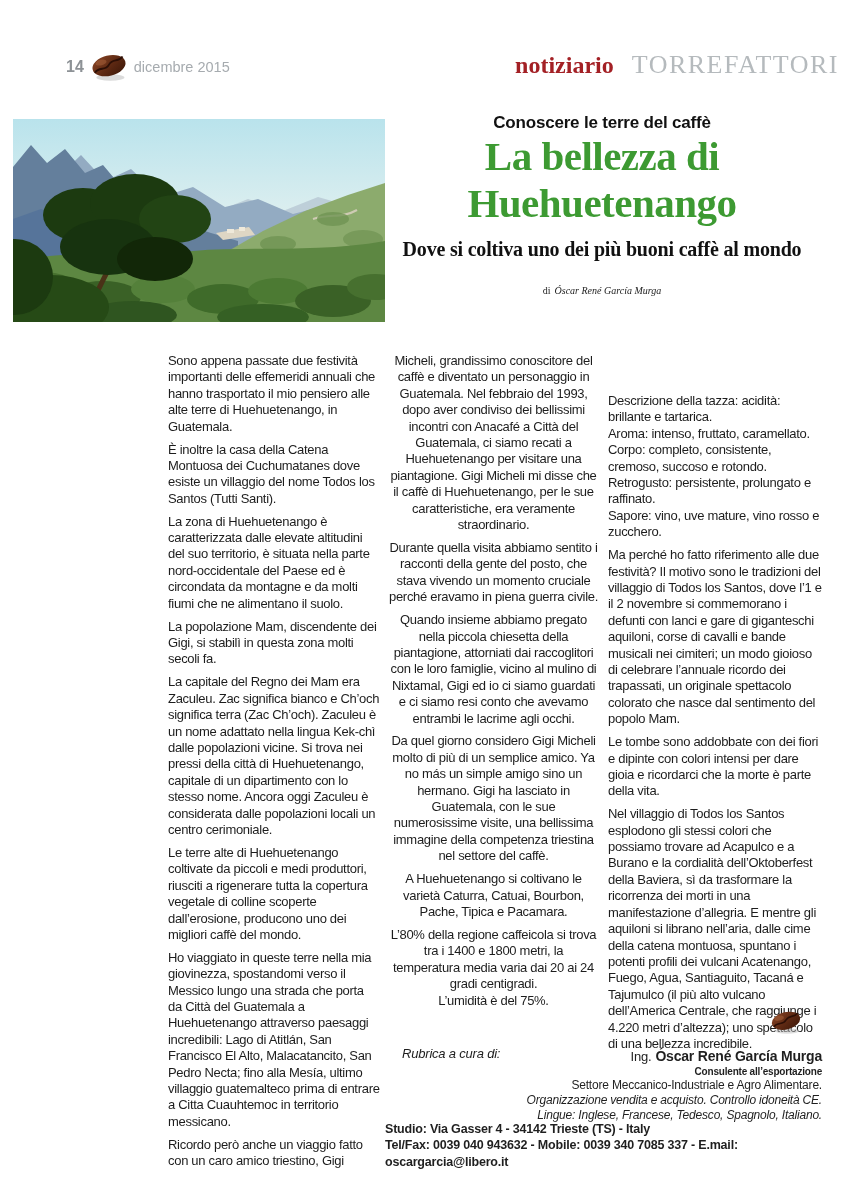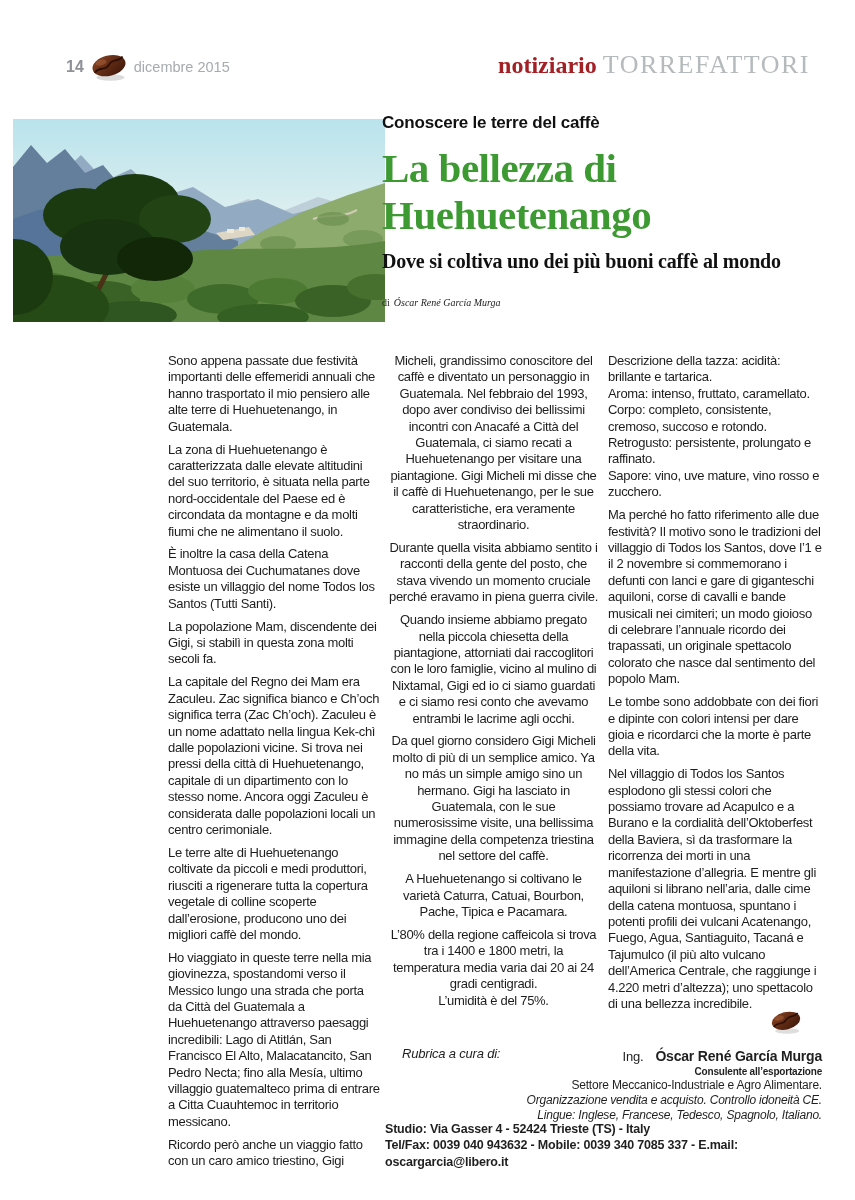--- a/index.html
+++ b/index.html
@@ -6,52 +6,52 @@
   html,body { background:#ffffff; }
   .page {
     position:relative; width:855px; height:1200px; background:#fff;
     font-family:"Liberation Sans", sans-serif; color:#1f1f1f; overflow:hidden;
   }
   
   .hdr-left { position:absolute; left:66px; top:50px; height:34px; display:flex; align-items:center; }
   .page-num { font-size:16px; font-weight:bold; color:#8d9296; margin-right:4px; }
   .hdr-bean { width:42px; height:32px; margin-right:4px; }
   .issue-date { font-size:14.5px; color:#a6abaf; }
-  .brand { position:absolute; right:45px; top:50px; display:flex; align-items:baseline; gap:6px;
+  .brand { position:absolute; right:16px; top:50px; display:flex; align-items:baseline; gap:18px;
            font-family:"Liberation Serif", serif; }
   .brand-red  { font-size:24px; font-weight:bold; color:#a32025; }
   .brand-gray { font-size:26px; color:#b5babd; letter-spacing:1.5px; }
   
   .photo { position:absolute; left:13px; top:119px; width:372px; height:203px; overflow:hidden; }
   .photo svg { display:block; width:100%; height:100%; }
   
-  .title-block { position:absolute; right:33px; top:113px; width:440px; text-align:left; }
+  .title-block { position:absolute; right:33px; top:113px; width:440px; text-align:center; }
   .kicker { font-size:17px; font-weight:bold; color:#111; letter-spacing:-0.2px; }
   .headline { font-family:"Liberation Serif", serif; font-weight:bold; font-size:41px;
-              line-height:1.14; color:#3d9a32; margin-top:12px; letter-spacing:-0.5px; }
+              line-height:1.14; color:#3d9a32; margin-top:0; letter-spacing:-0.5px; }
   .subtitle { font-family:"Liberation Serif", serif; font-weight:bold; font-size:20px;
               color:#111; margin-top:12px; letter-spacing:-0.2px; }
   .byline { font-family:"Liberation Serif", serif; font-size:10px; color:#222; margin-top:24px; }
   .byline .prefix { font-style:normal; margin-right:4px; }
   .byline .name { font-style:italic; }
   
   .col { position:absolute; top:353px; font-size:13px; line-height:16.4px;
          letter-spacing:-0.3px; color:#1d1d1d; }
   .col p { margin:0 0 6.5px 0; white-space:pre-line; }
   .col-1 { left:168px; width:212px; }
   .col-2 { left:389px; width:209px;text-align:center; }
-  .col-3 { left:608px; width:214px; }
+  .col-3 { left:608px; width:214px;margin-top:40px; }
   .rubrica { position:absolute; left:389px; top:1046px; font-size:13px; font-style:italic;
              letter-spacing:-0.2px; color:#1d1d1d;margin-left:13px; }
   .col3-bean { position:absolute; left:768px; top:1008px; width:36px; height:28px; }
   
   .contact { position:absolute; right:33px; top:1048px; text-align:right; line-height:1.25;
              letter-spacing:-0.2px; }
   .contact .l1 { font-size:13px; }
-  .contact .l1 .ing { font-weight:normal; margin-right:12px;text-align:center; }
+  .contact .l1 .ing { font-weight:normal; margin-right:4px;text-align:center; }
   .contact .l1 .nm { font-weight:bold; font-size:14px; }
   .contact .l2 { font-size:10px; font-weight:bold; }
   .contact .l3 { font-size:12px; }
   .contact .l4 { font-size:12px; font-style:italic; }
   .studio { position:absolute; left:385px; top:1121px; text-align:left; font-weight:bold;
             font-size:12.5px; line-height:1.3; letter-spacing:-0.2px; }
 </style>
 </head>
 <body>
 
@@ -141,22 +141,22 @@
       <div>Huehuetenango</div>
     </div>
     <div class="subtitle">Dove si coltiva uno dei più buoni caffè al mondo</div>
     <div class="byline">
       <span class="prefix">di</span><span class="name">Óscar René García Murga</span>
     </div>
   </div>
 
   <div class="col col-1">
     <p>Sono appena passate due festività importanti delle effemeridi annuali che hanno trasportato il mio pensiero alle alte terre di Huehuetenango, in Guatemala.</p>
+    <p>È inoltre la casa della Catena Montuosa dei Cuchumatanes dove esiste un villaggio del nome Todos los Santos (Tutti Santi).</p>
     <p>La zona di Huehuetenango è caratterizzata dalle elevate altitudini del suo territorio, è situata nella parte nord-occidentale del Paese ed è circondata da montagne e da molti fiumi che ne alimentano il suolo.</p>
-    <p>È inoltre la casa della Catena Montuosa dei Cuchumatanes dove esiste un villaggio del nome Todos los Santos (Tutti Santi).</p>
     <p>La popolazione Mam, discendente dei Gigi, si stabilì in questa zona molti secoli fa.</p>
     <p>La capitale del Regno dei Mam era Zaculeu. Zac significa bianco e Ch’och significa terra (Zac Ch’och). Zaculeu è un nome adattato nella lingua Kek-chì dalle popolazioni vicine. Si trova nei pressi della città di Huehuetenango, capitale di un dipartimento con lo stesso nome. Ancora oggi Zaculeu è considerata dalle popolazioni locali un centro cerimoniale.</p>
     <p>Le terre alte di Huehuetenango coltivate da piccoli e medi produttori, riusciti a rigenerare tutta la copertura vegetale di colline scoperte dall’erosione, producono uno dei migliori caffè del mondo.</p>
     <p>Ho viaggiato in queste terre nella mia giovinezza, spostandomi verso il Messico lungo una strada che porta da Città del Guatemala a Huehuetenango attraverso paesaggi incredibili: Lago di Atitlán, San Francisco El Alto, Malacatancito, San Pedro Necta; fino alla Mesía, ultimo villaggio guatemalteco prima di entrare a Citta Cuauhtemoc in territorio messicano.</p>
     <p>Ricordo però anche un viaggio fatto con un caro amico triestino, Gigi</p>
   </div>
 
   <div class="col col-2">
     <p>Micheli, grandissimo conoscitore del caffè e diventato un personaggio in Guatemala. Nel febbraio del 1993, dopo aver condiviso dei bellissimi incontri con Anacafé a Città del Guatemala, ci siamo recati a Huehuetenango per visitare una piantagione. Gigi Micheli mi disse che il caffè di Huehuetenango, per le sue caratteristiche, era veramente straordinario.</p>
     <p>Durante quella visita abbiamo sentito i racconti della gente del posto, che stava vivendo un momento cruciale perché eravamo in piena guerra civile.</p>
@@ -198,17 +198,17 @@
     <div class="l1">
       <span class="ing">Ing.</span><span class="nm">Óscar René García Murga</span>
     </div>
     <div class="l2">Consulente all’esportazione</div>
     <div class="l3">Settore Meccanico-Industriale e Agro Alimentare.</div>
     <div class="l4">Organizzazione vendita e acquisto. Controllo idoneità CE.</div>
     <div class="l4">Lingue: Inglese, Francese, Tedesco, Spagnolo, Italiano.</div>
   </div>
 
   <div class="studio">
-    <div>Studio: Via Gasser 4 - 52424 Trieste (TS) - Italy</div>
+    <div>Studio: Via Gasser 4 - 34142 Trieste (TS) - Italy</div>
     <div>Tel/Fax: 0039 040 943632 - Mobile: 0039 340 7085 337 - E.mail: oscargarcia@libero.it</div>
   </div>
 
 </div>
 
 </body></html>

